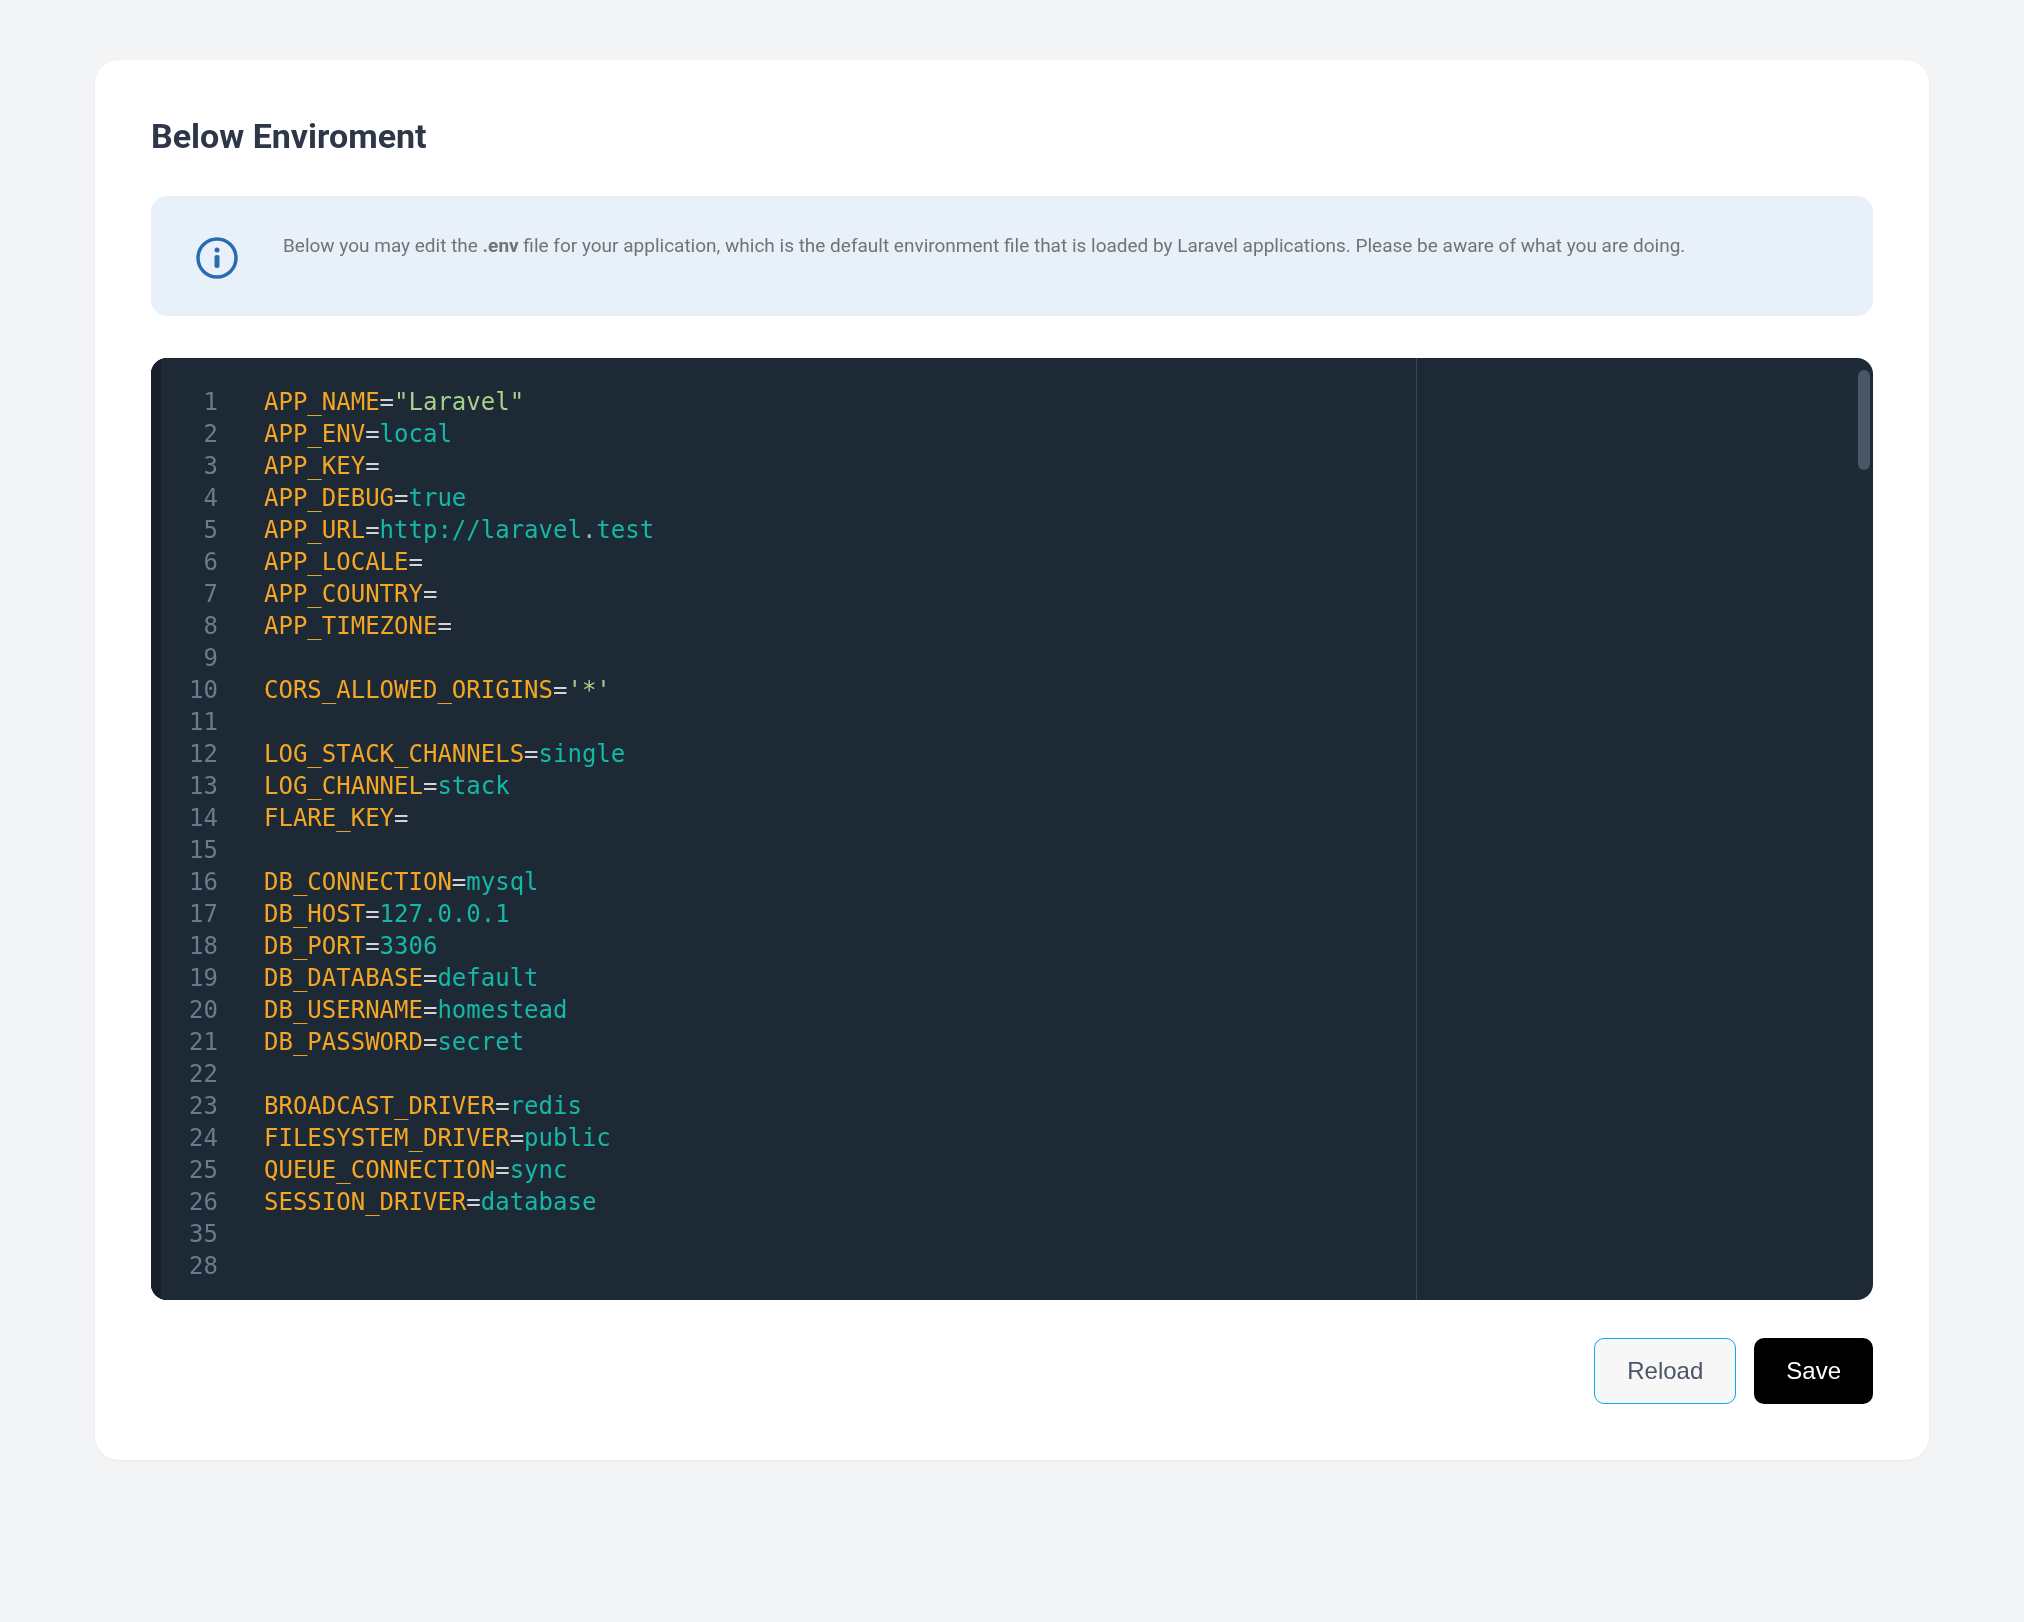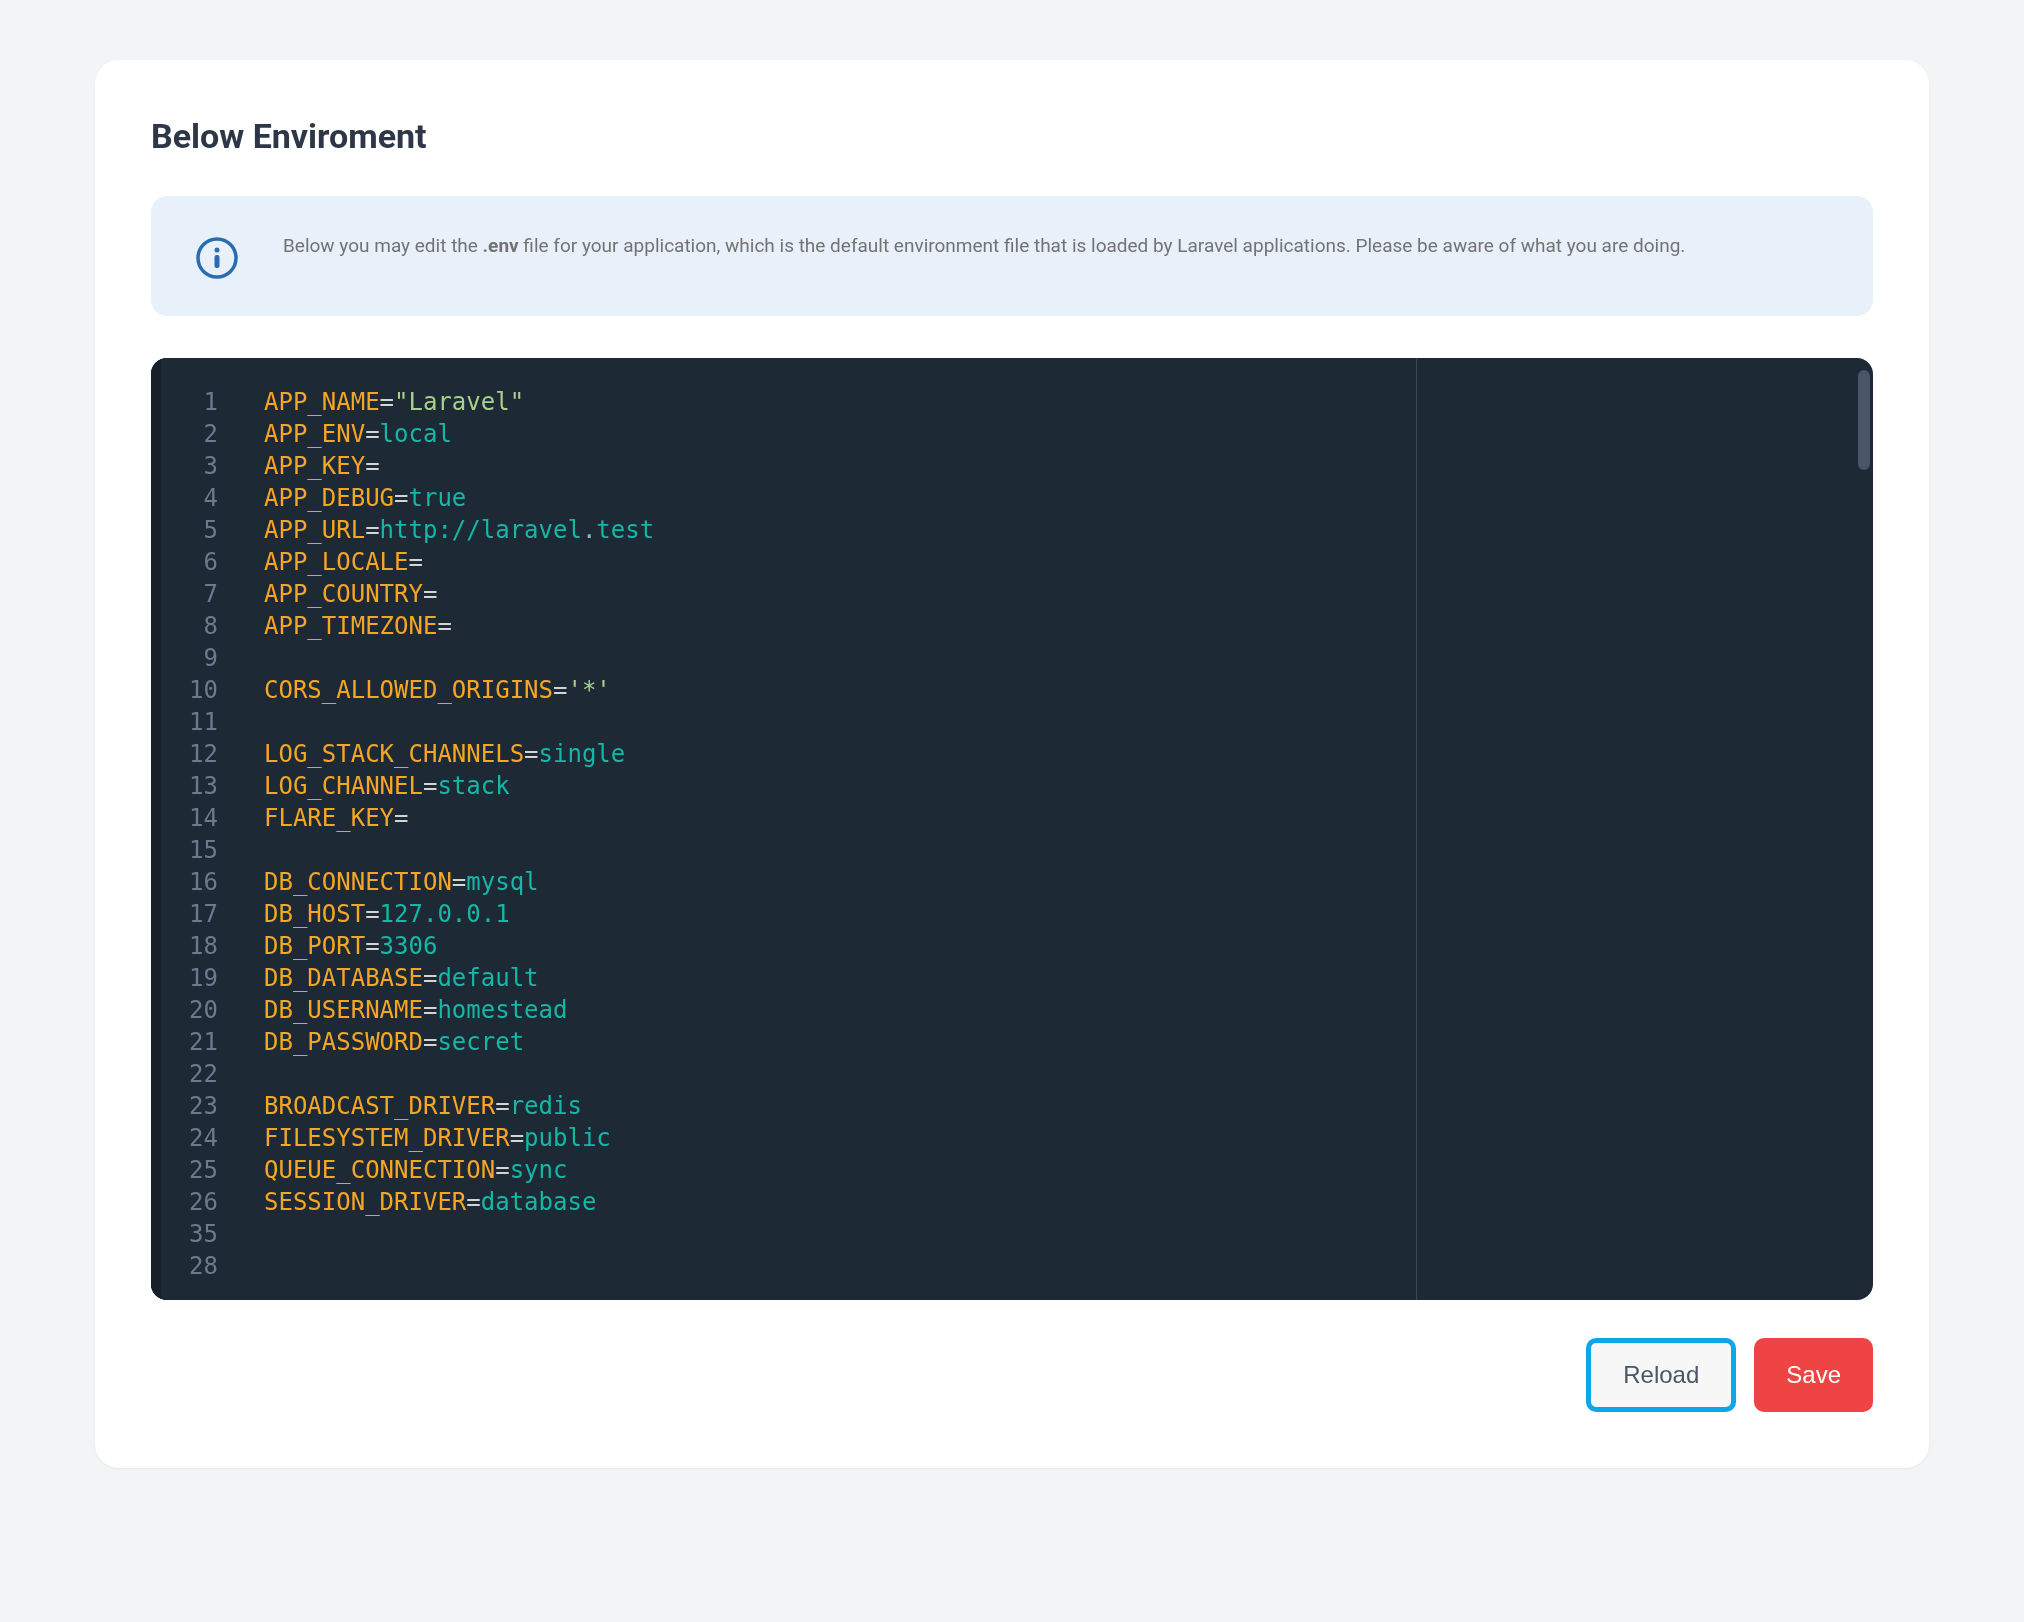--- a/index.html
+++ b/index.html
@@ -146,25 +146,25 @@
       border-radius: 10px;
       font-size: 24px;
       font-weight: 500;
       cursor: pointer;
       border: none;
     }
 
     .btn-secondary {
       background: #f7f7f7;
       color: #4a5568;
-      border: 5px solid #0ea5e9;
+      border: 1px solid #0ea5e9;
     }
 
     .btn-primary {
-      background: #ef4444;
+      background: #000000;
       color: #ffffff;
     }
   </style>
 </head>
 <body>
 
 <div class="card">
   <h1 class="page-title">Below Enviroment</h1>
 
   <div class="info-banner">

